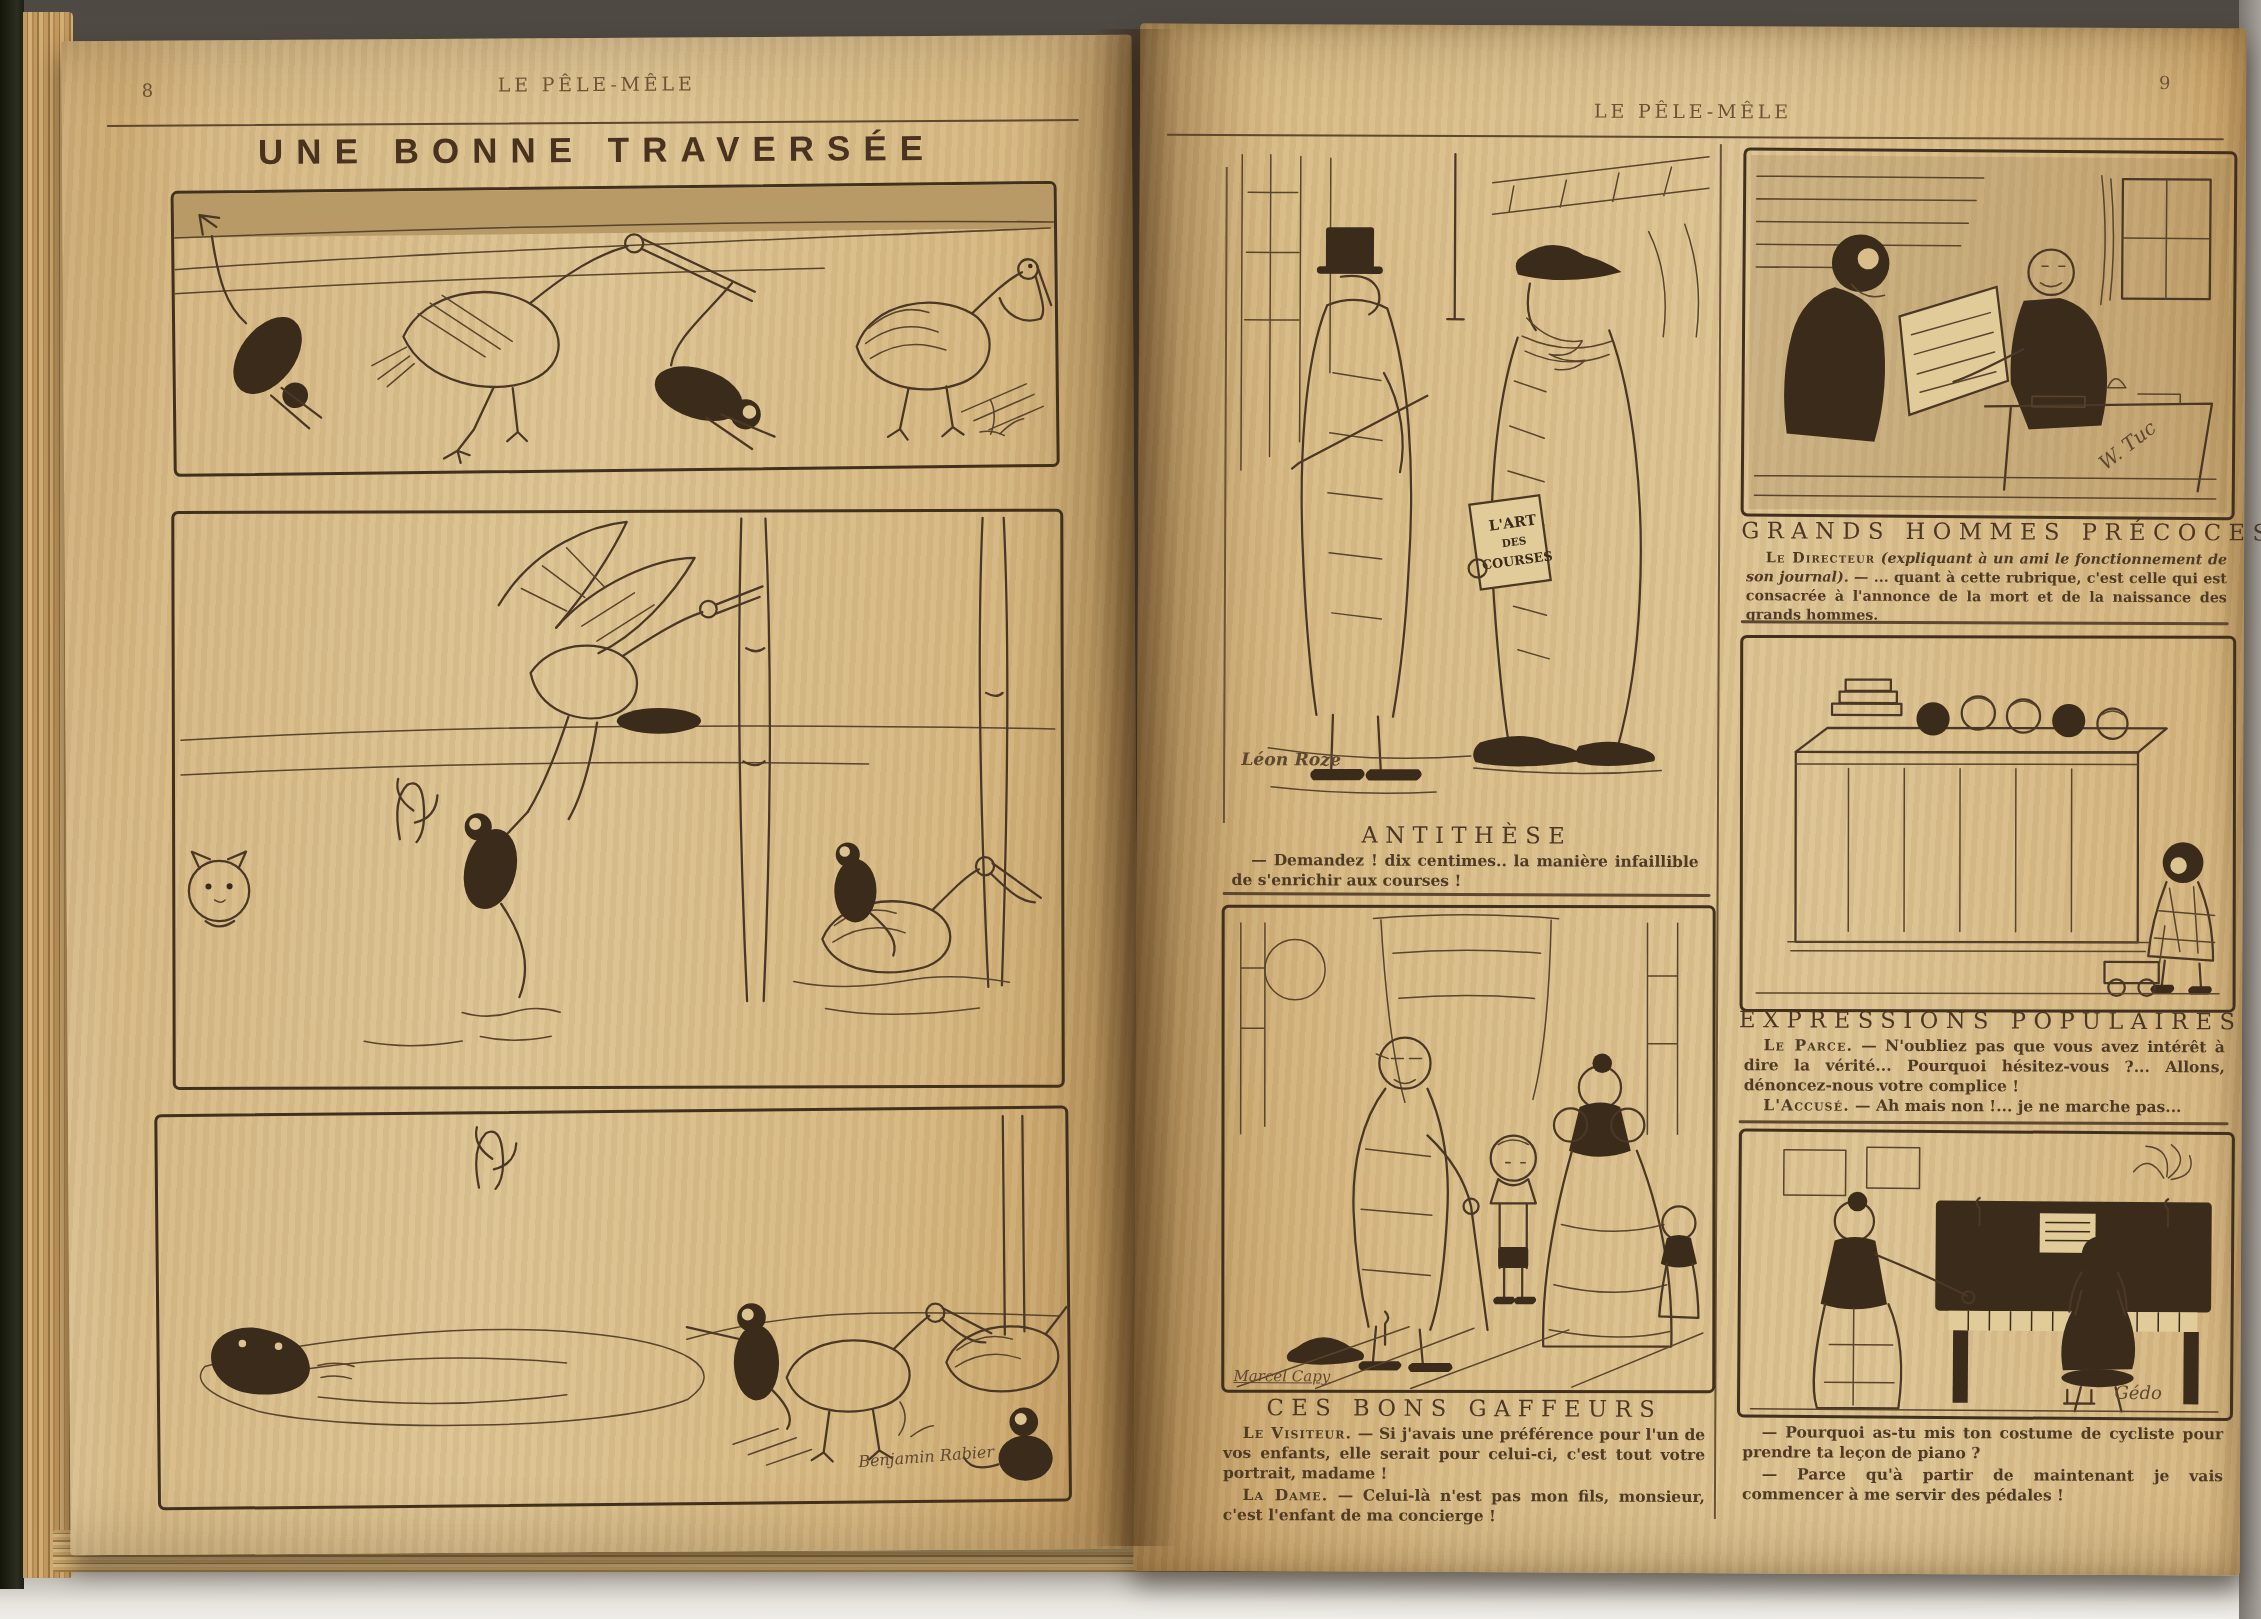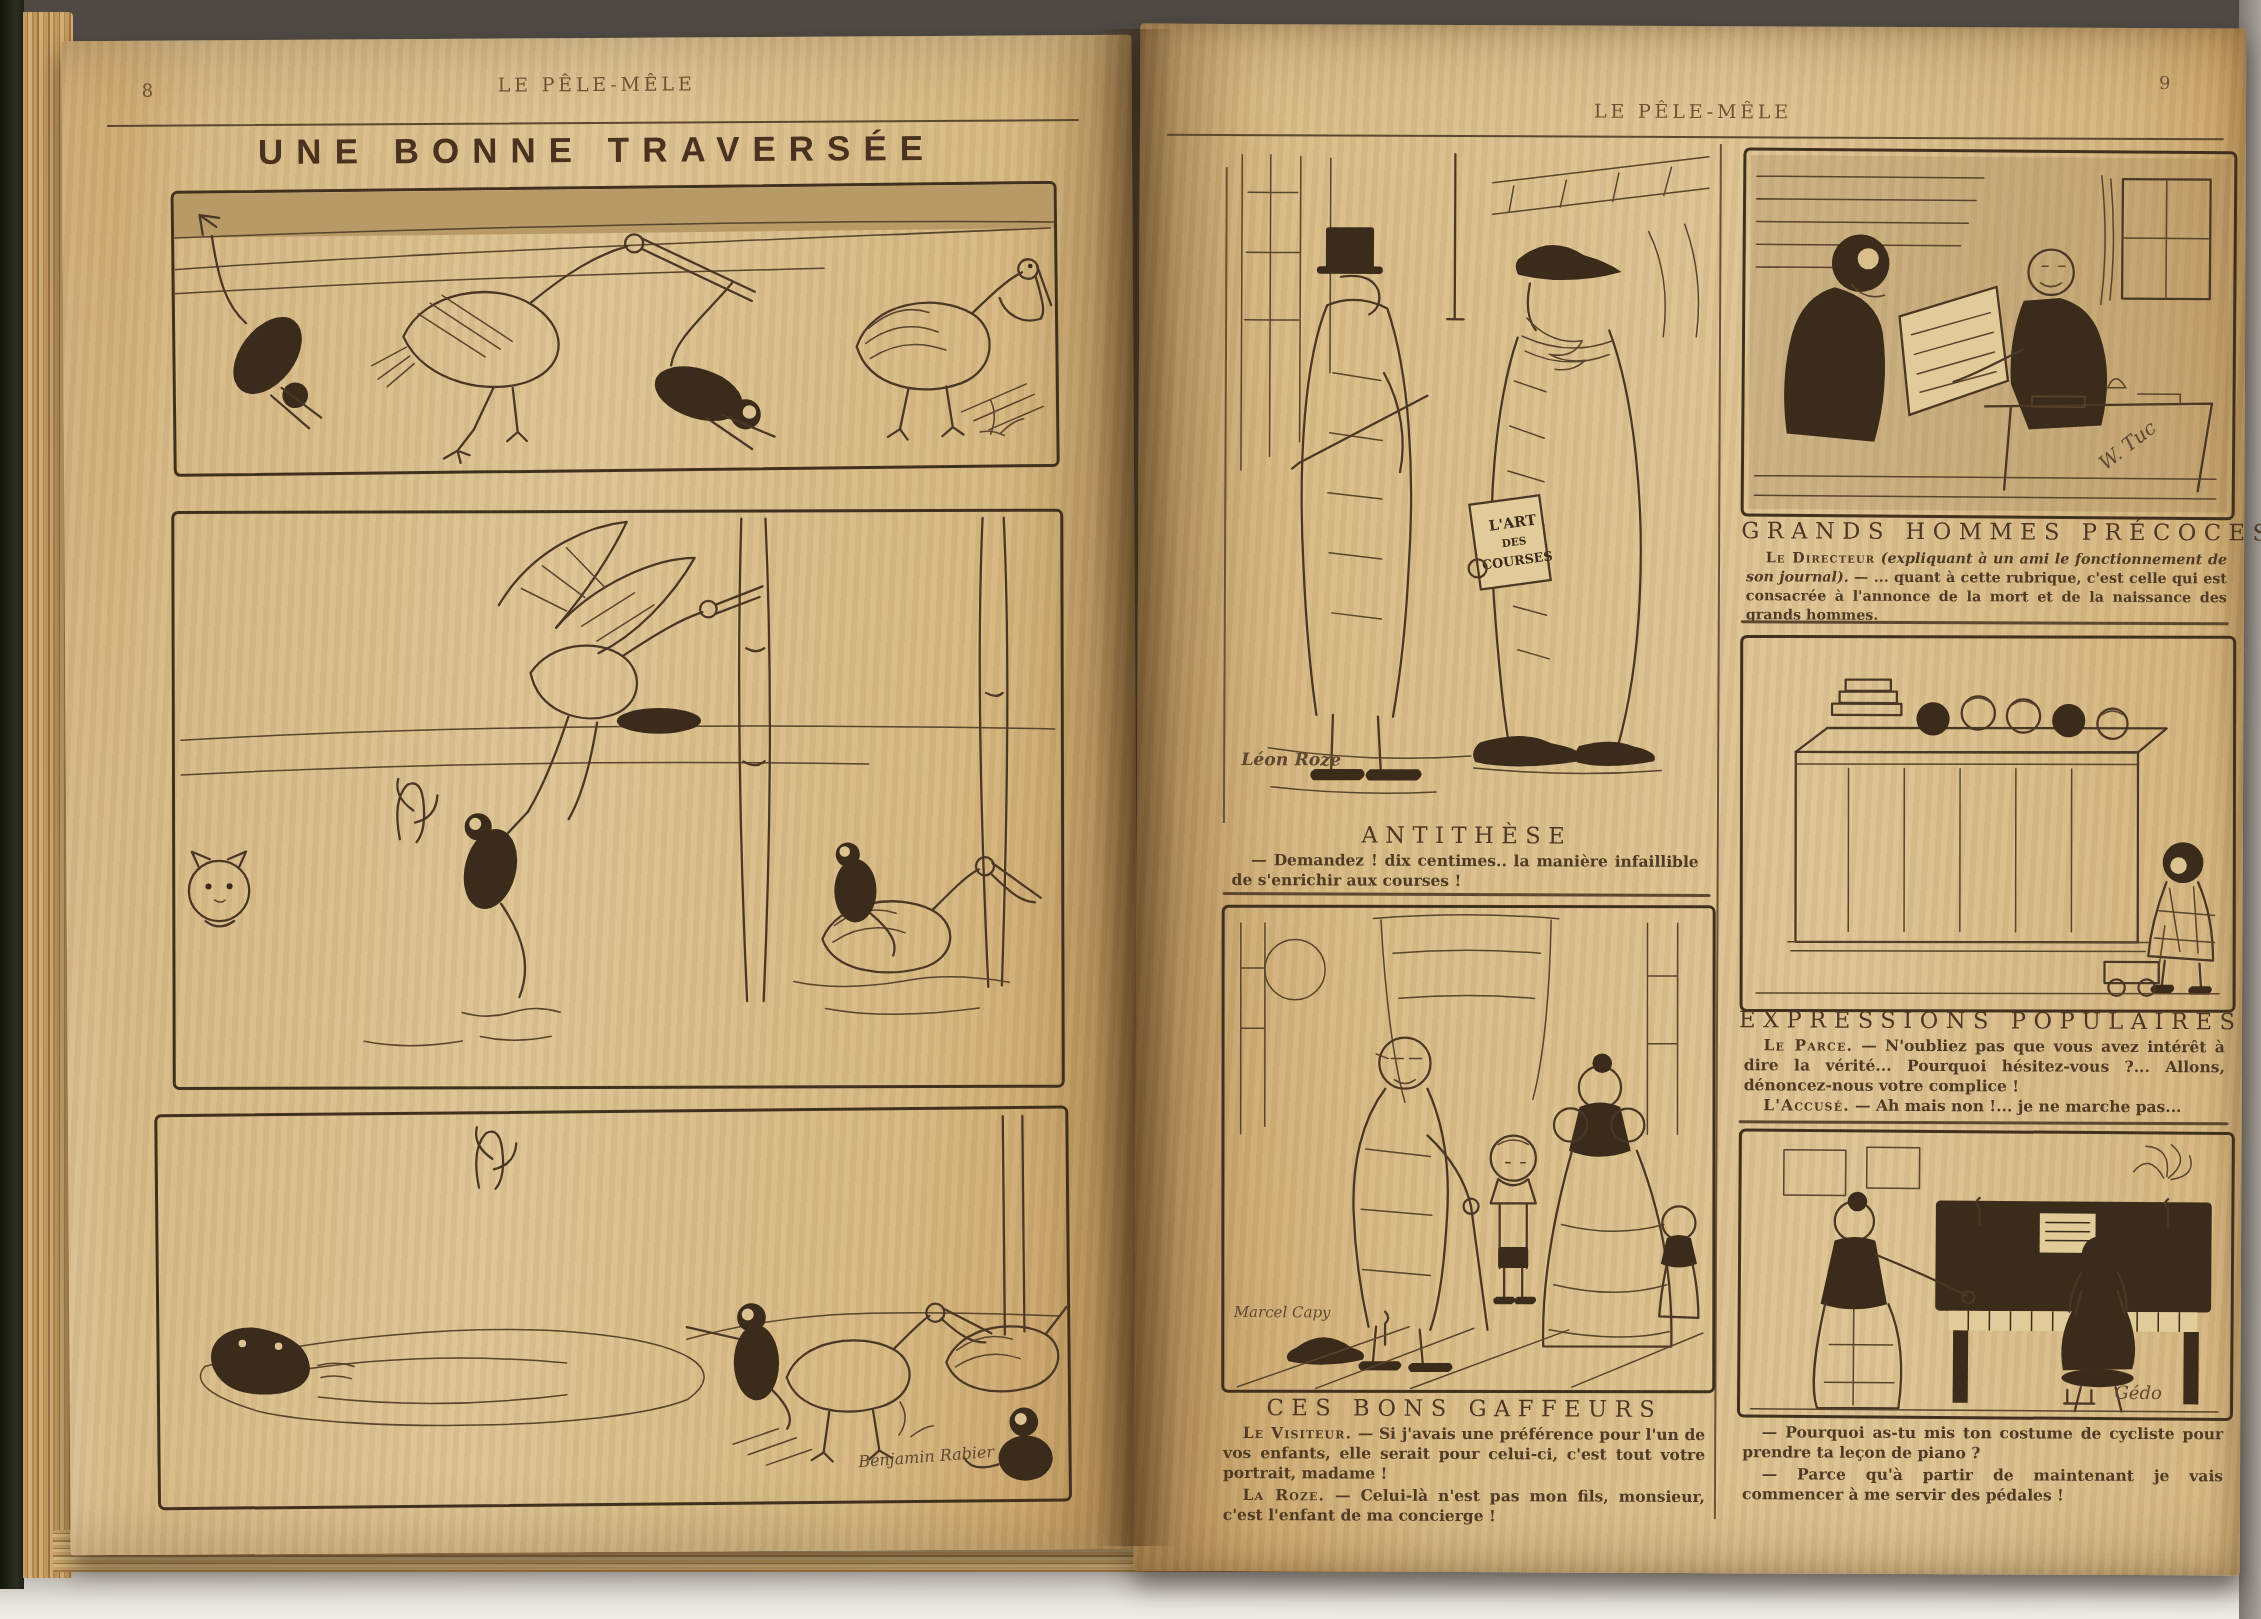--- a/index.html
+++ b/index.html
@@ -268,29 +268,29 @@
         <g>
           <circle class="s" cx="602" cy="418" r="22"></circle>
           <path class="f" d="M586 438 q16 -8 32 0 l8 34 q-24 10 -48 0 Z"></path>
           <path class="s" d="M586 472 q-8 40 -10 70 l52 2 q0 -36 -8 -72"></path>
         </g>
         <path class="f" d="M94 584 q36 -28 74 0 q22 6 14 16 q-52 12 -98 2 q-8 -10 10 -18 Z"></path>
         <path class="s" d="M212 580 v-28 m0 0 q8 -8 0 -16"></path>
         <path class="s2" d="M16 636 L 244 556 M246 638 L 456 560 M460 636 L 634 564 M120 638 L 330 558"></path>
       </svg>
     </div>
-    <div class="sig" style="left:99px;top:1279px;font-size:15px;">Marcel Capy</div>
+    <div class="sig" style="left:99px;top:1343px;font-size:15px;text-decoration:underline;">Marcel Capy</div>
 
     <div class="stitle" style="left:86px;width:488px;top:1370px;">CES BONS GAFFEURS</div>
     <p class="cap" style="left:89px;top:1399px;width:482px;">
       <span class="spk">Le Visiteur.</span>
       <span>— Si j'avais une préférence pour l'un de vos enfants, elle serait pour celui-ci, c'est tout votre portrait, madame !</span>
     </p>
     <p class="cap" style="left:89px;top:1461px;width:482px;">
-      <span class="spk">La Roze.</span>
+      <span class="spk">La Dame.</span>
       <span>— Celui-là n'est pas mon fils, monsieur, c'est l'enfant de ma concierge !</span>
     </p>
 
     <div class="panel" style="left:603px;top:122px;width:488px;height:363px;transform:rotate(.2deg);">
       <svg viewBox="0 0 645 480">
         <rect x="6" y="6" width="633" height="468" fill="#8d7347" opacity="0.22"></rect>
         <path class="s2" d="M14 34 h300 M14 64 h290 M14 94 h280 M14 124 h270 M14 154 h150"></path>
         <g>
           <rect class="s" x="498" y="34" width="116" height="158"></rect>
           <path class="s2" d="M556 34 V 192 M498 112 h116 M470 30 q10 90 0 170 M482 34 q8 84 0 160"></path>

